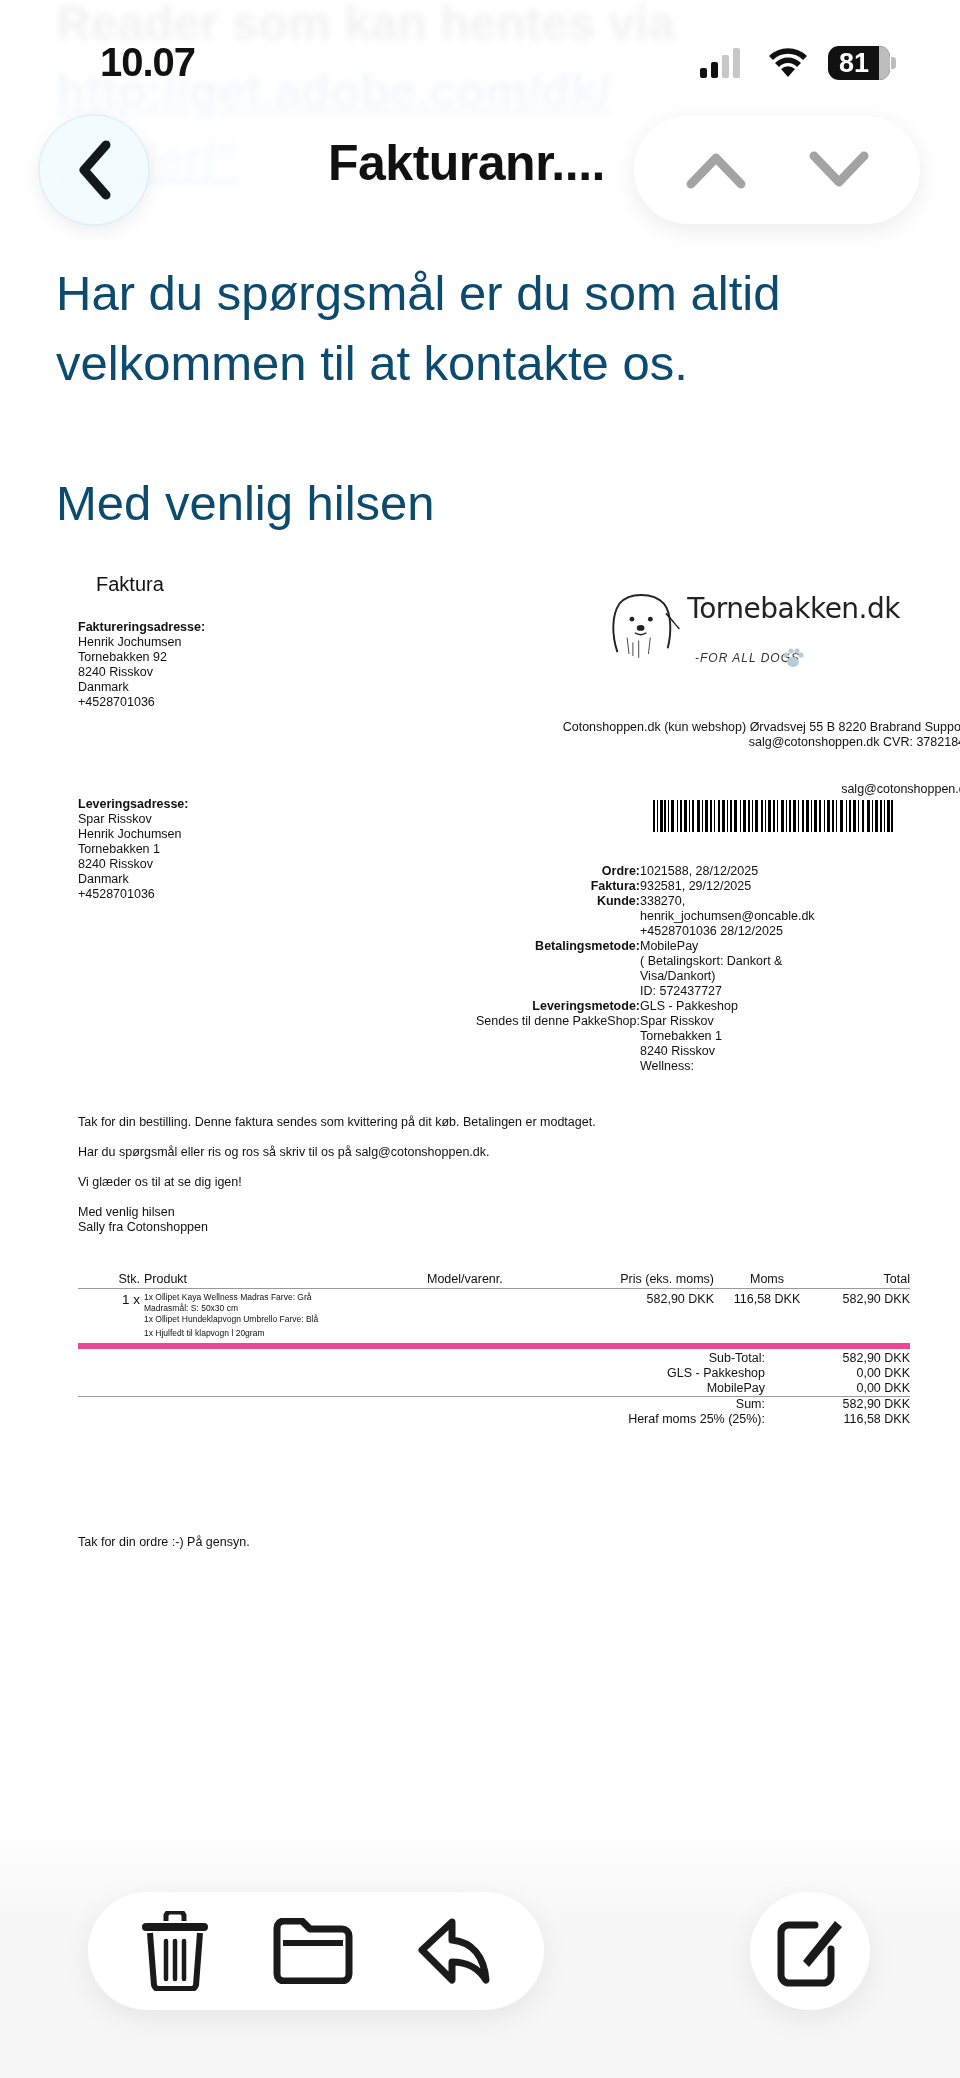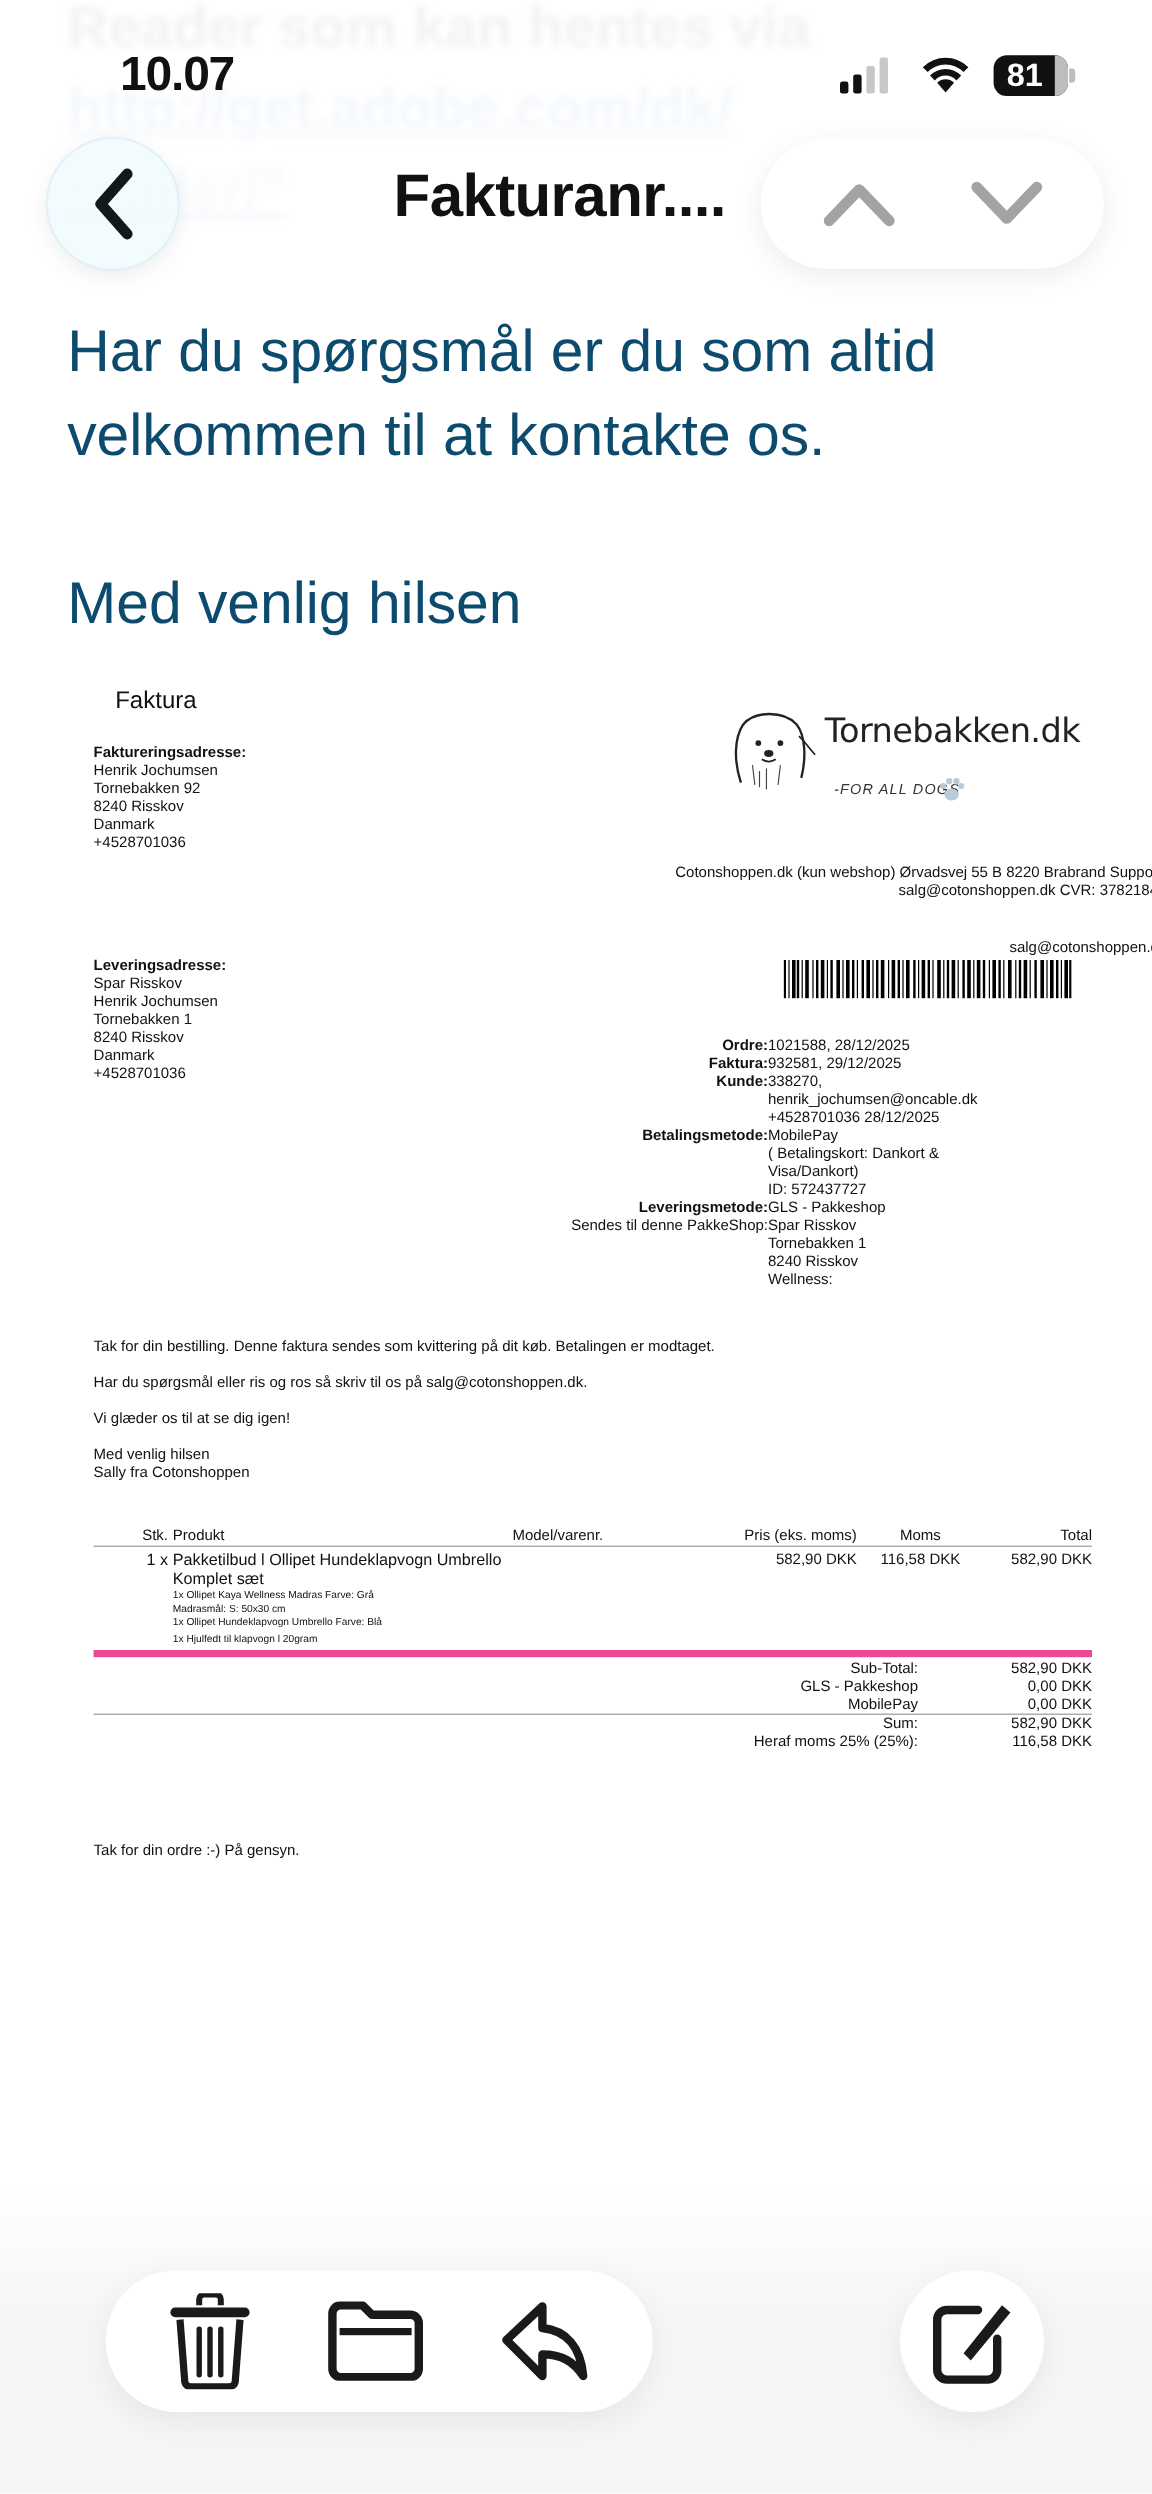--- a/index.html
+++ b/index.html
@@ -311,21 +311,20 @@
       <div class="col-stk">Stk.</div>
       <div class="col-prod">Produkt</div>
       <div class="col-model">Model/varenr.</div>
       <div class="col-pris">Pris (eks. moms)</div>
       <div class="col-moms">Moms</div>
       <div class="col-tot">Total</div>
     </div>
     <div class="row">
       <div class="col-stk prod-name">1 x</div>
       <div class="col-prod">
-        <div class="prod-name">Pakketilbud l Ollipet Hundeklapvogn Umbrello Komplet sæt</div>
         <div class="sub">1x Ollipet Kaya Wellness Madras Farve: Grå</div>
         <div class="sub">Madrasmål: S: 50x30 cm</div>
         <div class="sub">1x Ollipet Hundeklapvogn Umbrello Farve: Blå</div>
         <div class="sub gap">1x Hjulfedt til klapvogn l 20gram</div>
       </div>
       <div class="col-model"></div>
       <div class="col-pris">582,90 DKK</div>
       <div class="col-moms">116,58 DKK</div>
       <div class="col-tot">582,90 DKK</div>
     </div>

